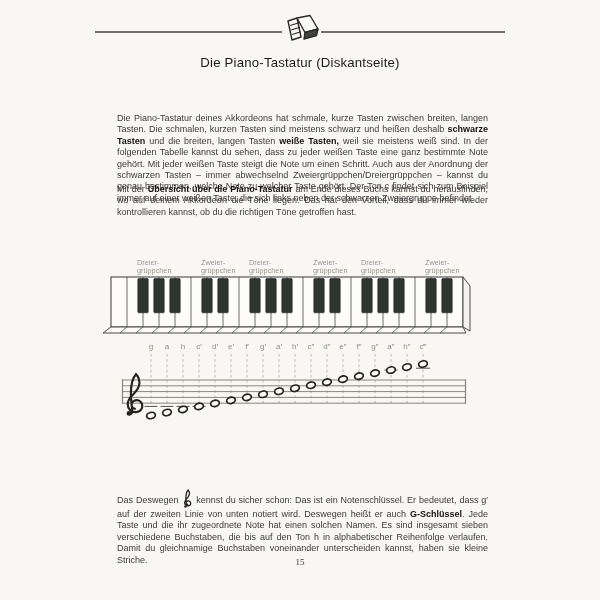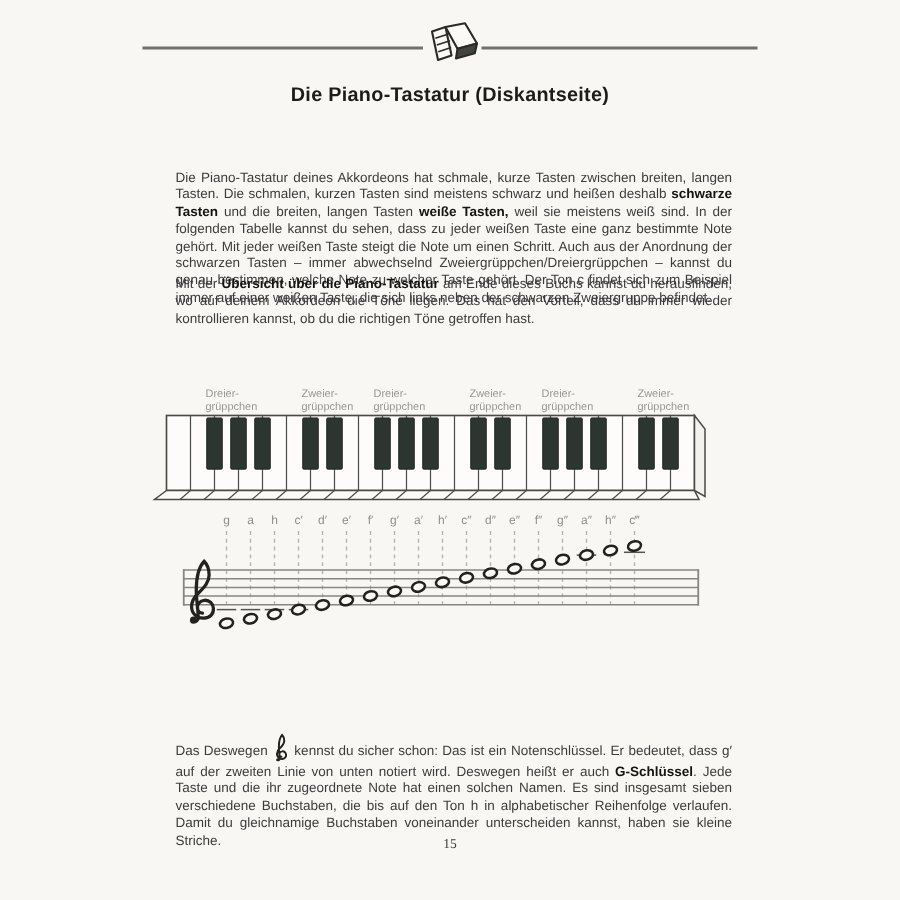--- a/index.html
+++ b/index.html
@@ -8,21 +8,21 @@
     background:#f8f7f4;
     font-family:"Liberation Sans", sans-serif;
     color:#3c3c3c;
   }
   .rule{position:absolute;top:31px;height:1.5px;background:#71716c;}
   .rule.left{left:95px;width:187px;}
   .rule.right{left:321px;width:184px;}
   .accordion{position:absolute;left:280px;top:14px;}
   .title{
     position:absolute;left:0;top:55px;width:600px;text-align:center;
-    font-size:13.2px;font-weight:700;color:#1c1c1a;letter-spacing:.2px;
+    font-size:13.2px;font-weight:400;color:#1c1c1a;letter-spacing:.2px;
   }
   .para{
     position:absolute;left:117px;width:371px;
     font-size:9px;line-height:11.4px;text-align:justify;
     color:#3c3c3c;
   }
   .para b{color:#141412;font-weight:700;}
   #p-intro{top:104px;}
   #p-overview{top:175px;}
   #p-clef{top:479px;}

